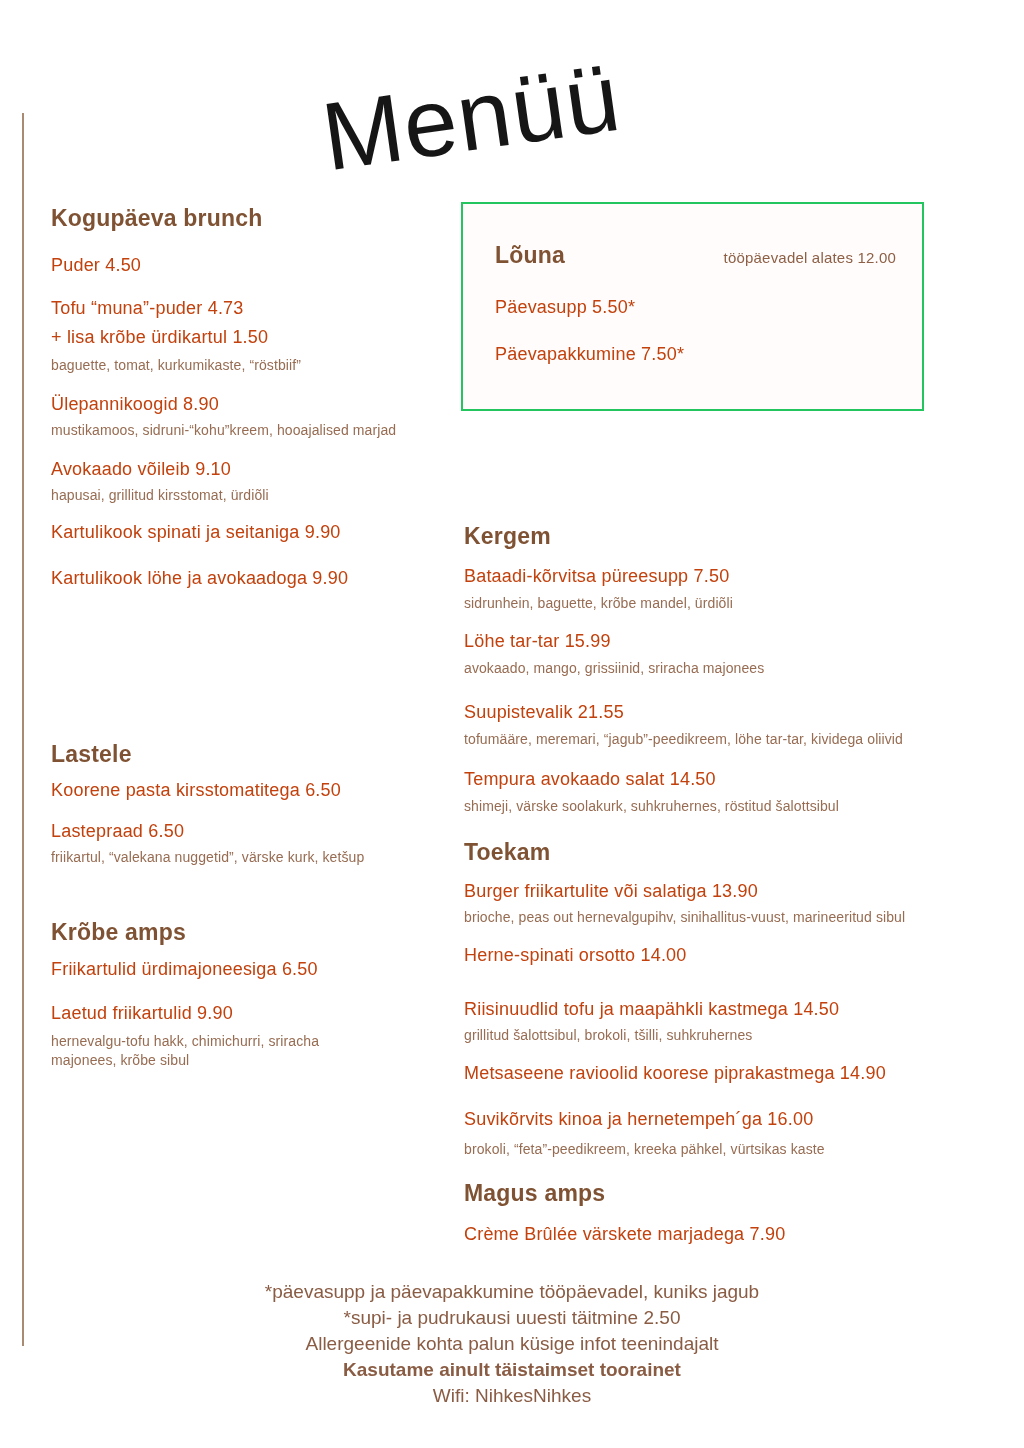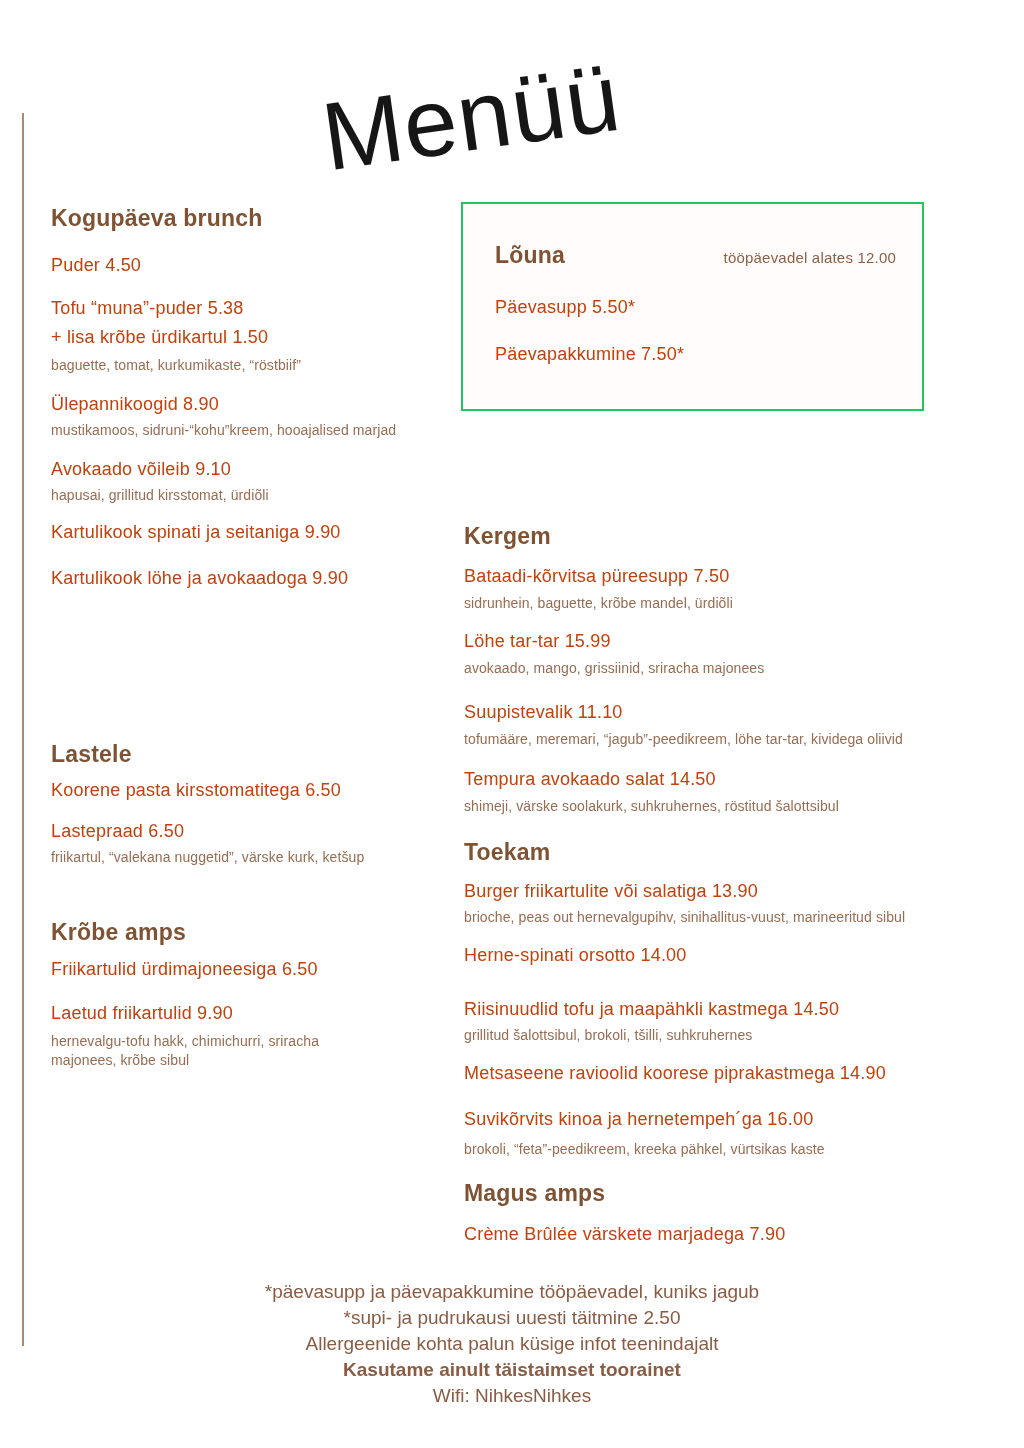--- a/index.html
+++ b/index.html
@@ -64,21 +64,21 @@
   <div class="vline"></div>
 
   <h1 class="title">Menüü</h1>
 
   <section class="col left-col">
     <h2 class="h">Kogupäeva brunch</h2>
 
     <div class="t" style="margin-top:19px">Puder 4.50</div>
 
     <div style="margin-top:16px">
-      <div class="t">Tofu “muna”-puder 5.38</div>
+      <div class="t">Tofu “muna”-puder 4.73</div>
       <div class="t">+ lisa krõbe ürdikartul 1.50</div>
       <div class="d" style="margin-top:3px">baguette, tomat, kurkumikaste, “röstbiif”</div>
     </div>
 
     <div style="margin-top:16px">
       <div class="t">Ülepannikoogid 8.90</div>
       <div class="d" style="margin-top:3px">mustikamoos, sidruni-“kohu”kreem, hooajalised marjad</div>
     </div>
 
     <div style="margin-top:16px">
@@ -119,21 +119,21 @@
 
     <div style="margin-top:12px">
       <div class="t">Bataadi-kõrvitsa püreesupp 7.50</div>
       <div class="d" style="margin-top:4px">sidrunhein, baguette, krõbe mandel, ürdiõli</div>
     </div>
     <div style="margin-top:15px">
       <div class="t">Löhe tar-tar 15.99</div>
       <div class="d" style="margin-top:4px">avokaado, mango, grissiinid, sriracha majonees</div>
     </div>
     <div style="margin-top:21px">
-      <div class="t">Suupistevalik 11.10</div>
+      <div class="t">Suupistevalik 21.55</div>
       <div class="d" style="margin-top:4px">tofumääre, meremari, “jagub”-peedikreem, löhe tar-tar, kividega oliivid</div>
     </div>
     <div style="margin-top:17px">
       <div class="t">Tempura avokaado salat 14.50</div>
       <div class="d" style="margin-top:4px">shimeji, värske soolakurk, suhkruhernes, röstitud šalottsibul</div>
     </div>
 
     <h2 class="h" style="margin-top:21px">Toekam</h2>
 
     <div style="margin-top:11px">

